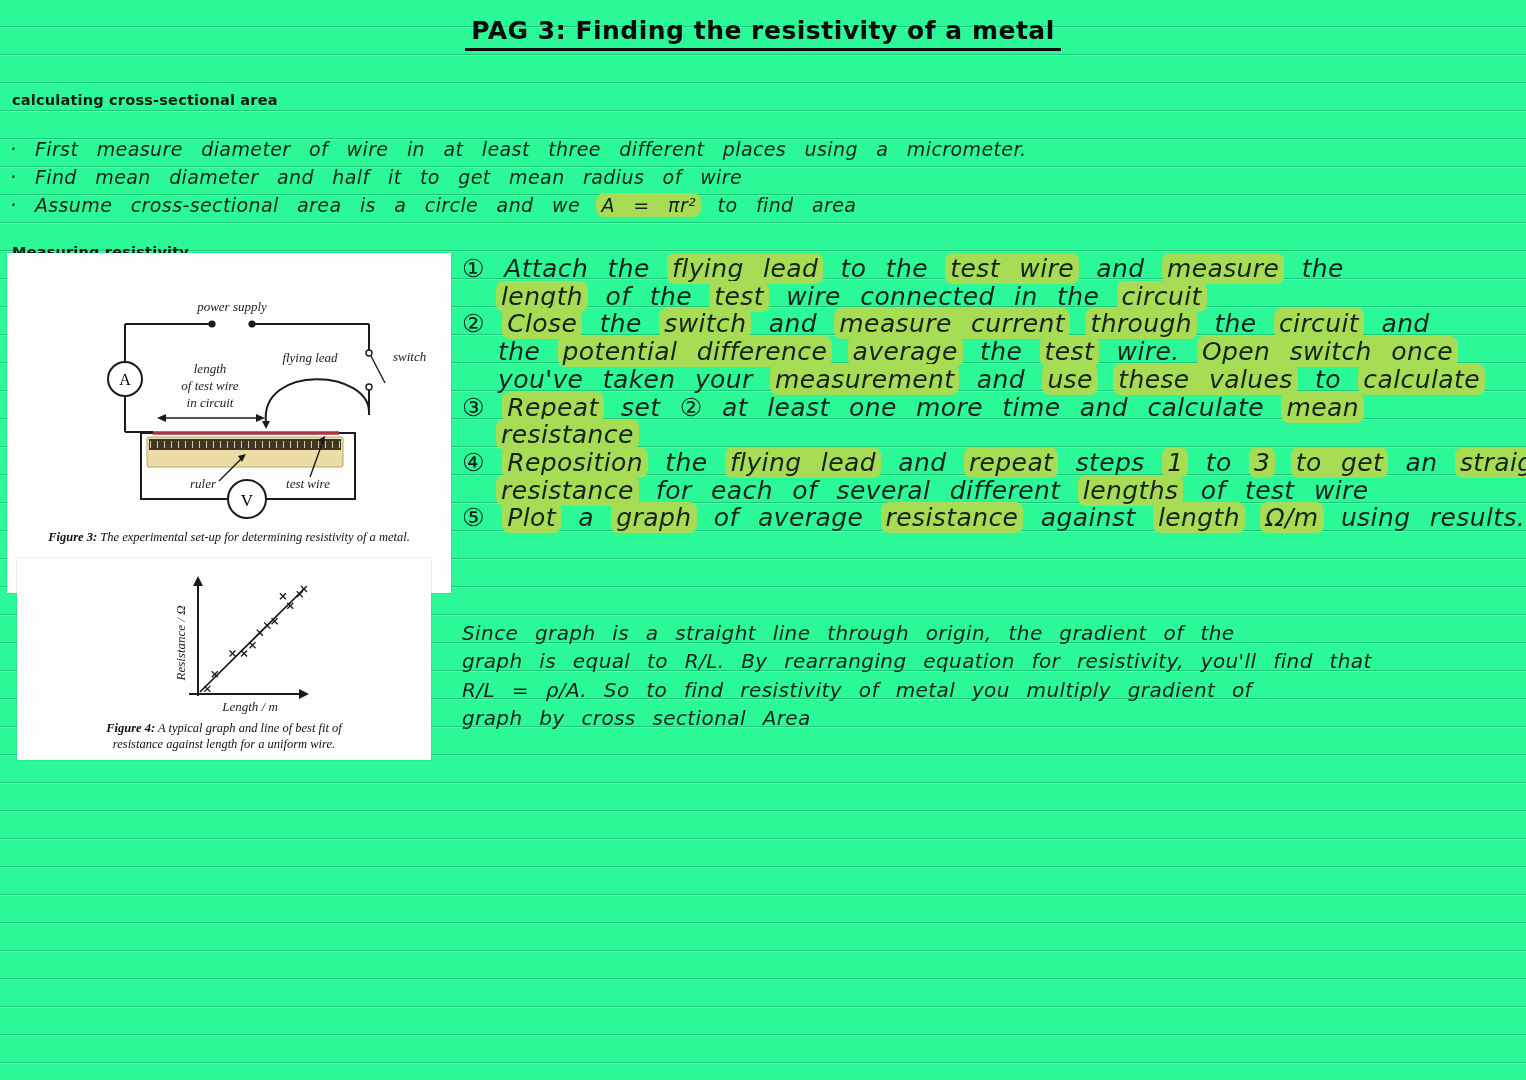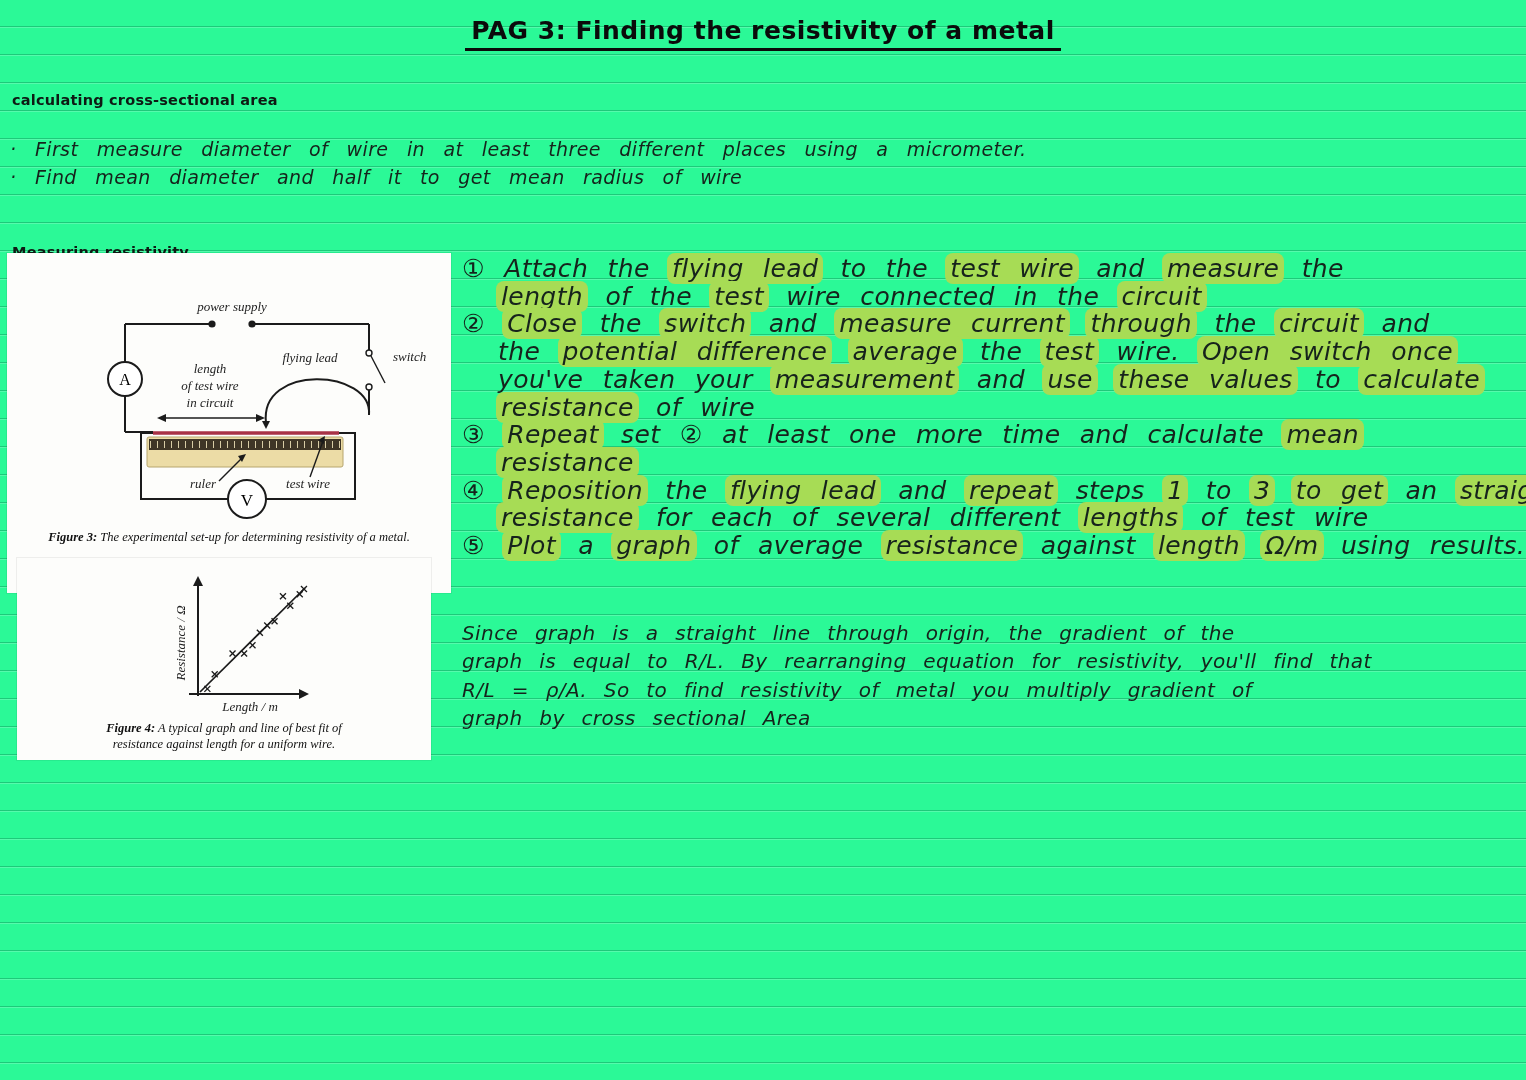--- a/index.html
+++ b/index.html
@@ -63,20 +63,21 @@
 <div class="rules"></div>
 
 <div class="title">
   <span>PAG 3: Finding the resistivity of a metal</span>
 </div>
 
 <div class="subhead" style="left:12px;top:92px;">calculating cross-sectional area</div>
 <div class="layer hand" id="area-lines">
     <div class="hline"><span>· First measure diameter of wire in at least three different places using a micrometer.</span></div>
     <div class="hline"><span>· Find mean diameter and half it to get mean radius of wire</span></div>
+    <div class="hline"><span>· Assume cross-sectional area is a circle and we  </span><span class="hl">A = πr²</span><span>  to find area</span></div>
   </div>
 
 <div class="subhead" style="left:12px;top:244px;">Measuring resistivity</div>
 
 <div class="figure" id="figure3">
   <svg viewBox="0 0 444 276">
     <defs>
       <pattern id="ticks" width="7" height="11" patternUnits="userSpaceOnUse">
         <rect width="7" height="11" fill="#3f3626"></rect>
         <line x1="3.5" y1="2" x2="3.5" y2="9" stroke="#d8cda5" stroke-width="1"></line>
@@ -176,21 +177,20 @@
     <text class="figcap" x="207" y="190" text-anchor="middle">resistance against length for a uniform wire.</text>
   </svg>
 </div>
 
 <div class="layer hand" id="steps">
     <div class="hline"><span>① Attach the </span><span class="hl">flying lead</span><span> to the </span><span class="hl">test wire</span><span> and </span><span class="hl">measure</span><span> the</span></div>
     <div class="hline cont"><span class="hl">length</span><span> of the </span><span class="hl">test</span><span> wire connected in the </span><span class="hl">circuit</span></div>
     <div class="hline"><span>② </span><span class="hl">Close</span><span> the </span><span class="hl">switch</span><span> and </span><span class="hl">measure current</span><span> </span><span class="hl">through</span><span> the </span><span class="hl">circuit</span><span> and</span></div>
     <div class="hline cont"><span>the </span><span class="hl">potential difference</span><span> </span><span class="hl">average</span><span> the </span><span class="hl">test</span><span> wire. </span><span class="hl">Open switch once</span></div>
     <div class="hline cont"><span>you've taken your </span><span class="hl">measurement</span><span> and </span><span class="hl">use</span><span> </span><span class="hl">these values</span><span> to </span><span class="hl">calculate</span></div>
-    <div class="hline cont"><span class="hl">resistance</span><span> of wire</span></div>
     <div class="hline"><span>③ </span><span class="hl">Repeat</span><span> set ②  at least one more time and calculate </span><span class="hl">mean</span></div>
     <div class="hline cont"><span class="hl">resistance</span></div>
     <div class="hline"><span>④ </span><span class="hl">Reposition</span><span> the </span><span class="hl">flying lead</span><span> and </span><span class="hl">repeat</span><span> steps </span><span class="hl">1</span><span> to </span><span class="hl">3</span><span> </span><span class="hl">to get</span><span> an </span><span class="hl">straight</span></div>
     <div class="hline cont"><span class="hl">resistance</span><span> for each of several different </span><span class="hl">lengths</span><span> of test wire</span></div>
     <div class="hline"><span>⑤ </span><span class="hl">Plot</span><span> a </span><span class="hl">graph</span><span> of average </span><span class="hl">resistance</span><span> against </span><span class="hl">length</span><span> </span><span class="hl">Ω/m</span><span> using results.</span></div>
   </div>
 
 <div class="layer hand" id="paragraph">
     <div class="hline"><span>Since graph is a straight line through origin, the gradient of the</span></div>
     <div class="hline"><span>graph is equal to R/L. By rearranging equation for resistivity, you'll find that</span></div>

